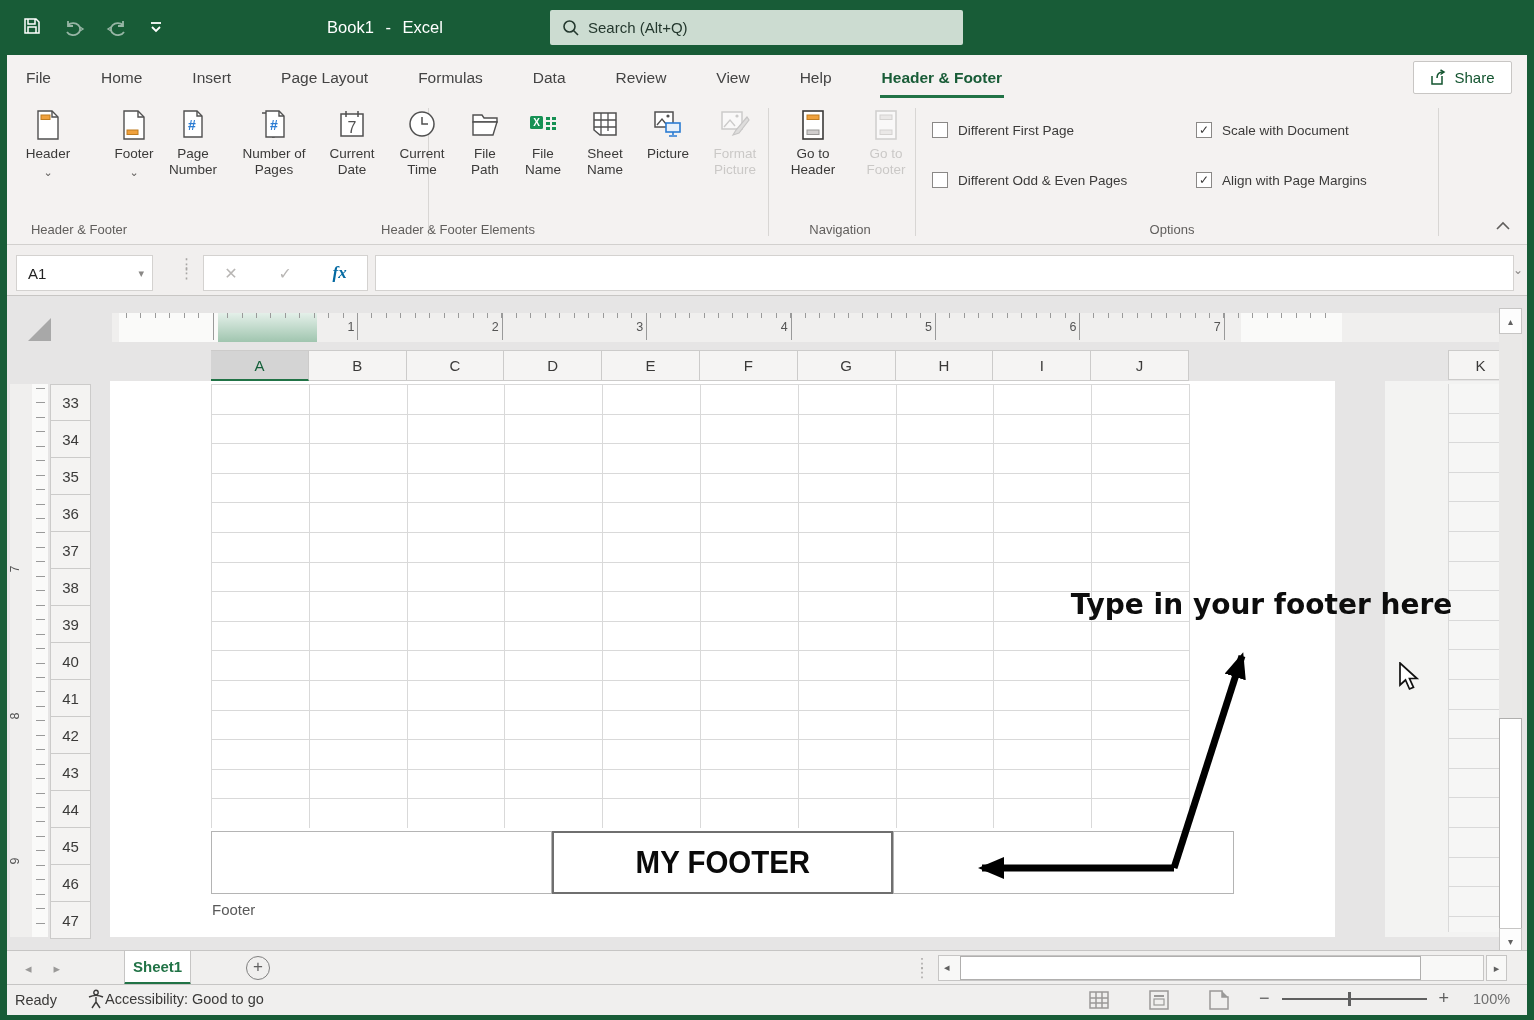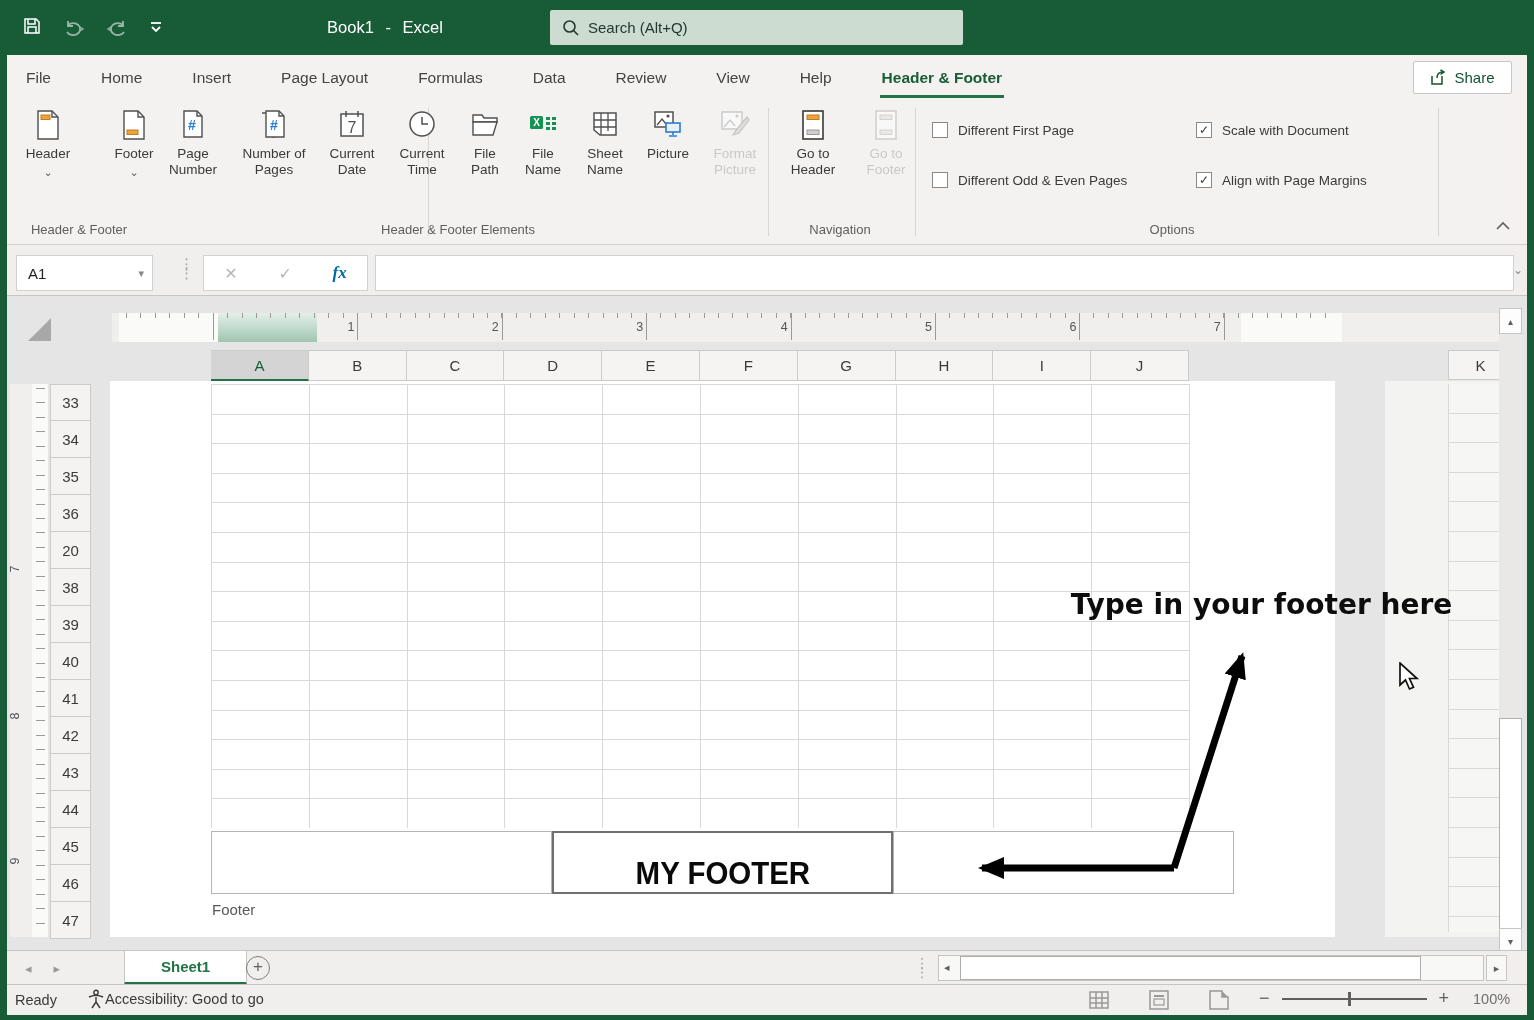--- a/index.html
+++ b/index.html
@@ -80,36 +80,36 @@
   .rowheader { width:41px; height:37px; background:#f4f3f2; border:1px solid #cccbca; border-top:none; display:flex; align-items:center; justify-content:center; font-size:15px; color:#3b3a39; }
   .rowheader:first-child { border-top:1px solid #cccbca; }
   .page1 { position:absolute; left:103px; top:85px; width:1225px; height:556px; background:#fff; }
   .gridcells { position:absolute; left:204px; top:88px; width:979px; height:444px; border-left:1px solid #d9d9d9; border-top:1px solid #d9d9d9;
      background-image:repeating-linear-gradient(to right,transparent 0 96.8px,#d9d9d9 96.8px 97.8px),repeating-linear-gradient(to bottom,transparent 0 28.6px,#d9d9d9 28.6px 29.6px); }
   .page2 { position:absolute; left:1378px; top:85px; width:128px; height:556px; background:#f3f3f2; }
   .kgrid { position:absolute; left:1441px; top:88px; width:65px; height:548px; background:#f6f6f5; border-left:1px solid #d9d9d9;
      background-image:repeating-linear-gradient(to bottom,transparent 0 28.6px,#d9d9d9 28.6px 29.6px); }
   .footer-sec { position:absolute; top:535px; height:63px; background:#fff; border:1px solid #b4b4b4; }
   .footer-left { left:204px; width:341px; }
-  .footer-center { left:545px; width:341px; border:2px solid #6f6f6f; display:flex; align-items:flex-end; justify-content:center; }
+  .footer-center { left:545px; width:341px; border:2px solid #6f6f6f; display:flex; align-items:center; justify-content:center; }
   .footer-right { left:886px; width:341px; }
   .footer-center .ftxt { font-size:31px; font-weight:bold; color:#0a0a0a; letter-spacing:0; transform:scaleX(.95); white-space:nowrap; }
   .footer-label { position:absolute; left:205px; top:605px; font-size:15px; color:#595959; }
   .annot { position:absolute; left:1062px; top:292px; width:385px; text-align:center; font-family:"DejaVu Sans", sans-serif; font-weight:bold; font-size:28px; color:#0d0d0d; white-space:nowrap; }
   .annot-arrow { position:absolute; left:0; top:0; pointer-events:none; }
   .cursor { position:absolute; left:1391px; top:366px; }
   .vscroll { position:absolute; right:5px; top:12px; width:23px; height:646px; }
   .vs-btn { position:absolute; left:0; width:23px; height:26px; background:#fdfdfd; border:1px solid #c6c5c4; color:#606060; font-size:10px; display:flex; align-items:center; justify-content:center; }
   .vs-track { position:absolute; left:0; top:26px; width:23px; height:594px; background:#e9e8e7; }
   .vs-thumb { position:absolute; left:0; top:410px; width:23px; height:219px; background:#fff; border:1px solid #b0afae; }
 
   
   .sheetrow { position:absolute; left:7px; top:950px; width:1520px; height:34px; background:#f0efee; border-top:1px solid #c6c5c4; }
   .sheetnav { position:absolute; left:18px; top:0; height:34px; display:flex; align-items:center; gap:22px; color:#9a9998; font-size:13px; }
-  .sheettab { position:absolute; left:117px; top:0; height:34px; padding:0 36px; background:#fff; border-right:1px solid #c6c5c4; border-left:1px solid #c6c5c4; border-bottom:3px solid #217346; display:flex; align-items:center; font-weight:bold; font-size:15px; color:#217346; }
+  .sheettab { position:absolute; left:117px; top:0; height:34px; padding:0 8px; background:#fff; border-right:1px solid #c6c5c4; border-left:1px solid #c6c5c4; border-bottom:3px solid #217346; display:flex; align-items:center; font-weight:bold; font-size:15px; color:#217346; }
   .addsheet { position:absolute; left:239px; top:5px; width:24px; height:24px; border:1.5px solid #808080; border-radius:50%; color:#606060; font-size:17px; line-height:20px; text-align:center; }
   .srdots { position:absolute; left:908px; top:8px; color:#a8a6a4; font-size:14px; line-height:9px; }
   .hscroll-track { position:absolute; left:931px; top:4px; width:546px; height:26px; background:#f8f8f7; border:1px solid #c6c5c4; }
   .hs-thumb { position:absolute; left:21px; top:0; width:461px; height:24px; background:#fff; border:1px solid #b0afae; }
   .hs-left { position:absolute; left:5px; top:5px; color:#606060; font-size:11px; }
   .hs-rightbox { position:absolute; left:1479px; top:4px; width:21px; height:26px; background:#f8f8f7; border:1px solid #c6c5c4; color:#606060; font-size:11px; display:flex; align-items:center; justify-content:center; }
 
   
   .statusbar { position:absolute; left:7px; top:984px; width:1520px; height:31px; background:#f0efee; border-top:1px solid #c6c5c4; font-size:14.5px; color:#3b3a39; }
   .st-ready { position:absolute; left:8px; top:7px; }
@@ -425,21 +425,21 @@
         <div class="colheader">H</div>
         <div class="colheader">I</div>
         <div class="colheader">J</div>
       </div>
     <div class="kheader">K</div>
     <div class="rowheaders" id="row-headers">
         <div class="rowheader">33</div>
         <div class="rowheader">34</div>
         <div class="rowheader">35</div>
         <div class="rowheader">36</div>
-        <div class="rowheader">20</div>
+        <div class="rowheader">37</div>
         <div class="rowheader">38</div>
         <div class="rowheader">39</div>
         <div class="rowheader">40</div>
         <div class="rowheader">41</div>
         <div class="rowheader">42</div>
         <div class="rowheader">43</div>
         <div class="rowheader">44</div>
         <div class="rowheader">45</div>
         <div class="rowheader">46</div>
         <div class="rowheader">47</div>

